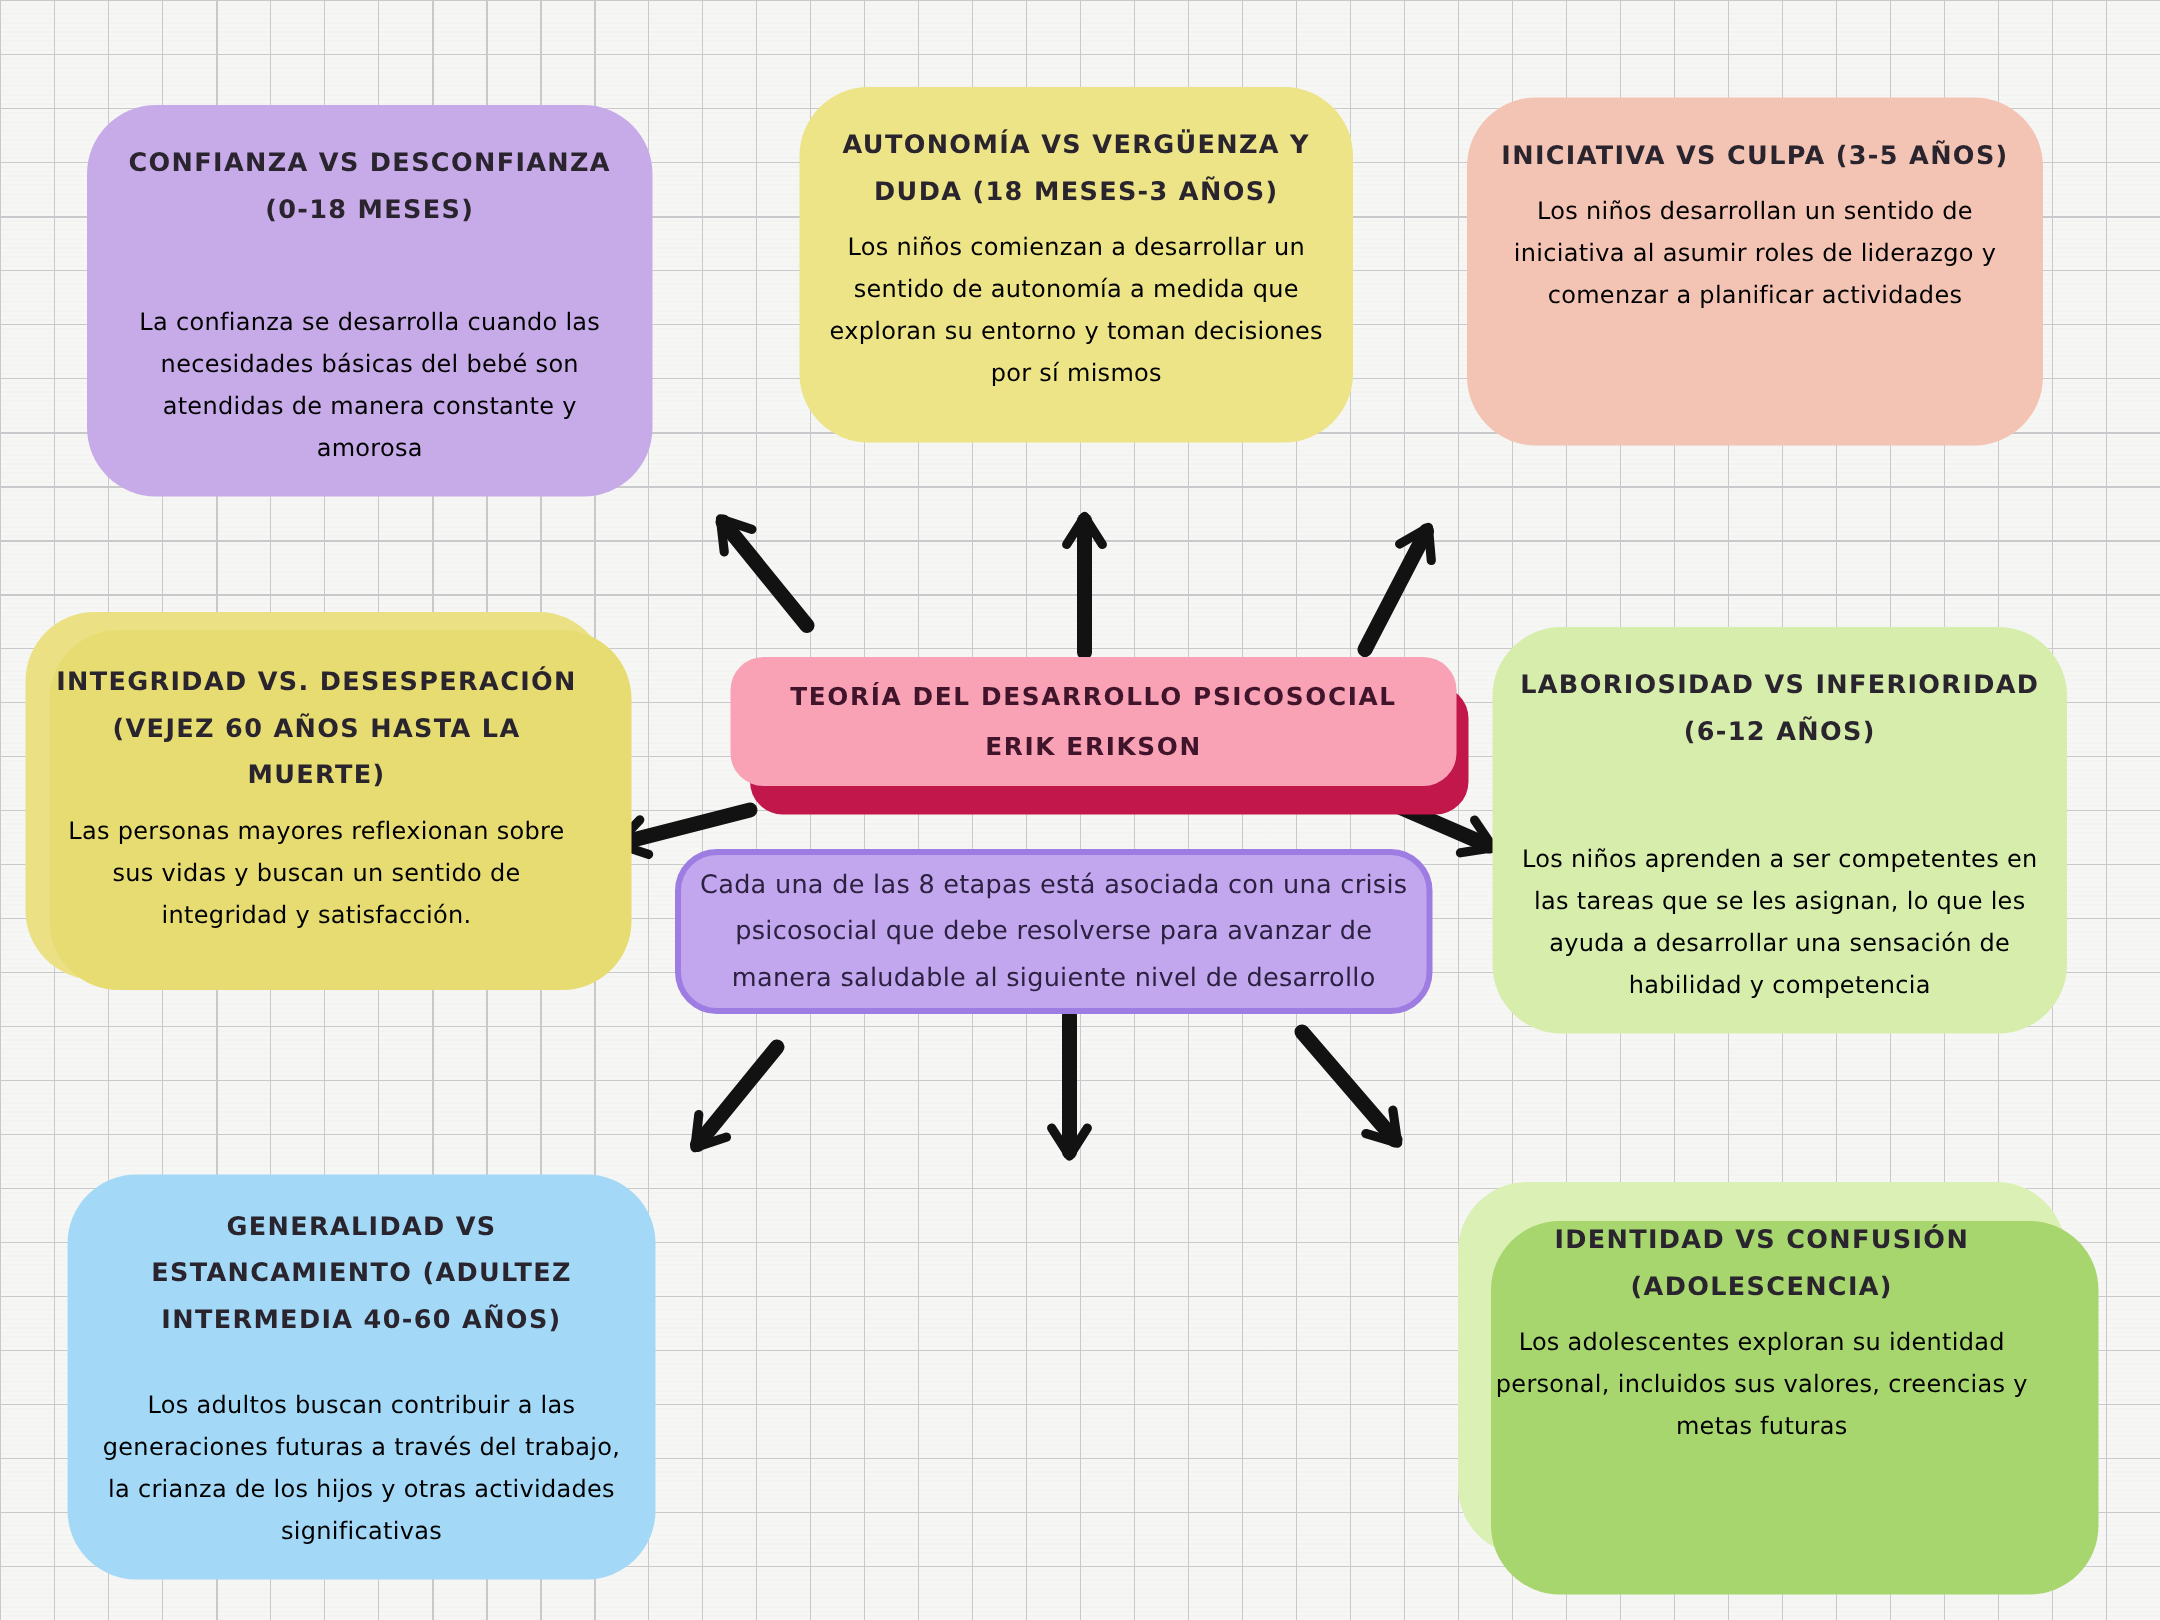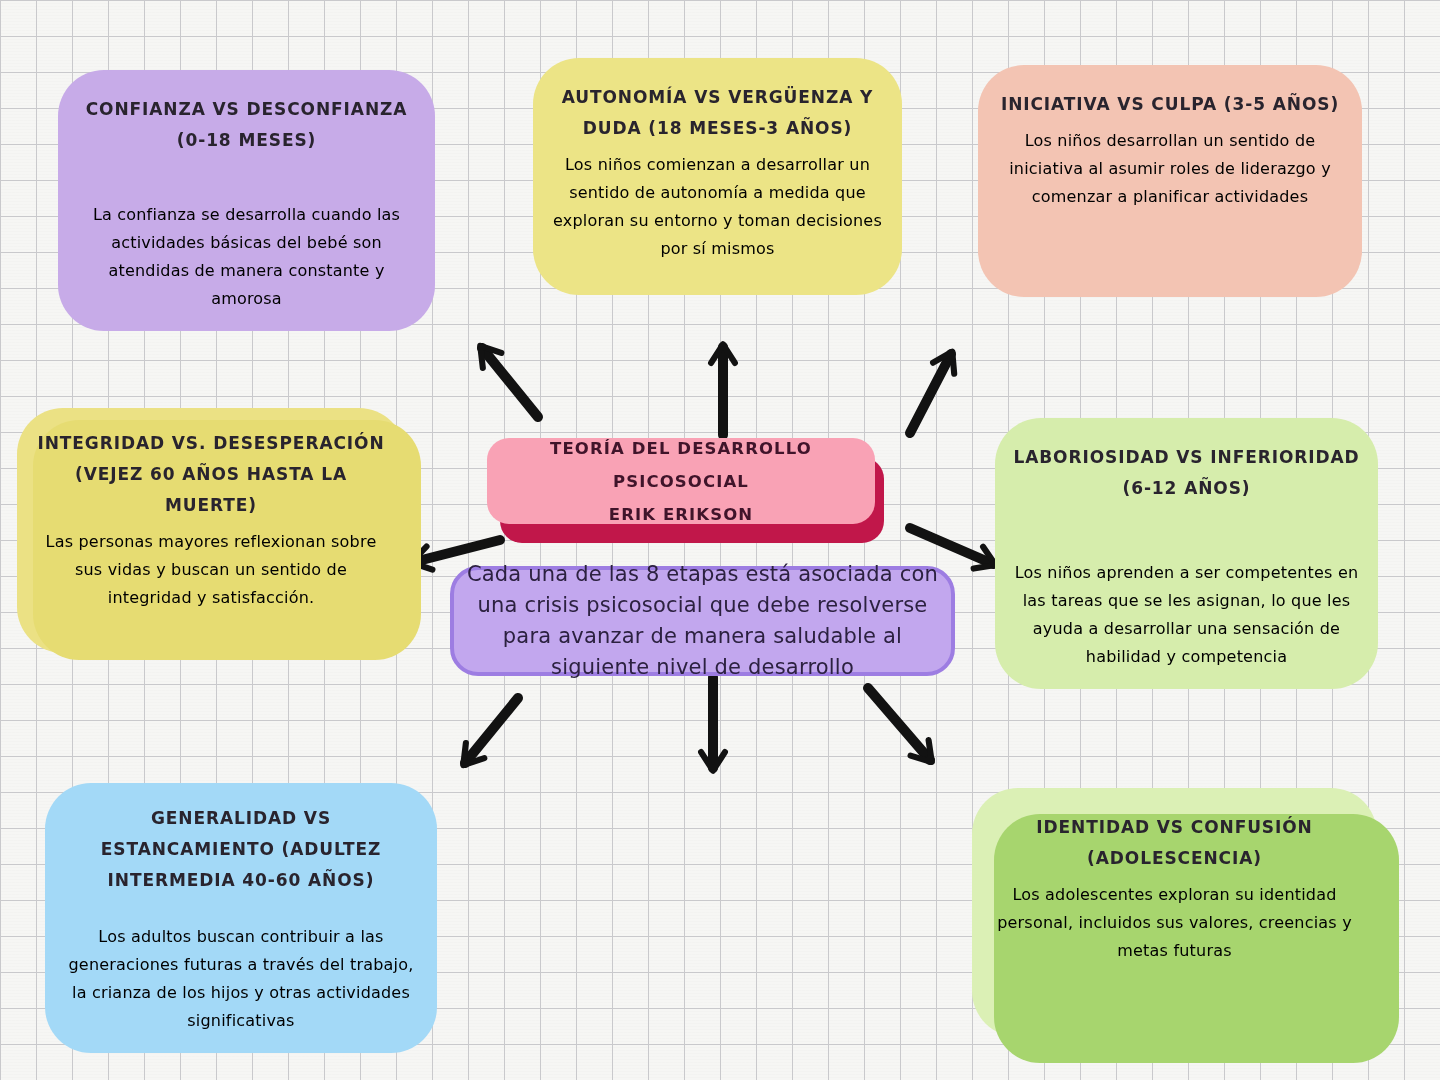--- a/index.html
+++ b/index.html
@@ -35,41 +35,41 @@
     font-size:16px;
     line-height:28px;
     letter-spacing:0.2px;
     color:#000000;
     margin-top:7px;
     max-width:98%;
   }
   .card-confianza   {left:58px;  top:70px;  width:377px; min-height:228px;gap:38px;}
   .card-autonomia   {left:533px; top:58px;  width:369px; min-height:237px;}
   .card-iniciativa  {left:978px; top:65px;  width:384px; min-height:232px;}
-  .card-integridad  {left:17px;  top:408px; width:388px; min-height:245px; padding-top:20px;}
+  .card-integridad  {left:17px;  top:408px; width:388px; min-height:245px; padding-top:32px;}
   .card-laboriosidad{left:995px; top:418px; width:383px; min-height:244px;}
   .card-generalidad {left:45px;  top:783px; width:392px; min-height:245px; padding-top:20px;gap:20px;}
   .card-intimidad   {left:510px; top:782px; width:385px; min-height:245px;}
   .card-identidad   {left:972px; top:788px; width:405px; min-height:249px;}
 
   .card-integridad::before{
     content:"";position:absolute;z-index:-1;
     left:16px;top:12px;width:100%;height:98%;
     border-radius:46px;
     background:var(--integridad-shadow,#e6dc72);
   }
   .card-identidad::before{
     content:"";position:absolute;z-index:-1;
     left:22px;top:26px;width:100%;height:100%;
     border-radius:46px;
     background:var(--identidad-shadow,#a7d56e);
   }
 
   .center-title-wrap{
-    position:absolute;left:487px;top:438px;width:388px;height:86px;z-index:1;
+    position:absolute;left:487px;top:438px;width:484px;height:86px;z-index:1;
   }
   .center-title-wrap::before{
     content:"";position:absolute;z-index:-1;
     left:13px;top:19px;width:99%;height:100%;
     border-radius:22px;
     background:var(--pink-shadow,#c1174a);
   }
   .center-title{
     position:absolute;inset:0;
     background:var(--pink,#f9a2b5);
@@ -80,21 +80,21 @@
     color:#40142a;
   }
   .center-desc{
     position:absolute;left:450px;top:566px;width:505px;height:110px;z-index:1;
     background:var(--desc-fill,#c2a7ee);
     border:4px solid var(--desc-border,#9d7de2);
     border-radius:28px;
     box-sizing:border-box;
     display:flex;align-items:center;justify-content:center;
     text-align:center;
-    font-size:21px;line-height:31px;letter-spacing:0.2px;
+    font-size:17px;line-height:31px;letter-spacing:0.2px;
     color:#2c2140;
     padding:4px 12px;
   }
 
   .arrows{position:absolute;inset:0;z-index:0;pointer-events:none;}
   .arrows path.shaft{stroke:var(--arrow,#111);stroke-width:10;stroke-linecap:round;fill:none;}
   .arrows .head{stroke:var(--arrow,#111);fill:none;}
 </style>
 </head>
 <body>
@@ -112,21 +112,21 @@
     <path class="shaft" d="M910,433 L951,354" marker-end="url(#ah)"></path>
     <path class="shaft" d="M500,540 L414,562" marker-end="url(#ah)"></path>
     <path class="shaft" d="M910,528 L993,564" marker-end="url(#ah)"></path>
     <path class="shaft" d="M518,698 L465,763" marker-end="url(#ah)"></path>
     <path class="shaft" d="M713,677 L713,768" marker-end="url(#ah)"></path>
     <path class="shaft" d="M868,688 L930,760" marker-end="url(#ah)"></path>
   </svg>
 
   <div class="card card-confianza" style="background: rgb(199, 171, 232);">
     <div class="card-title">CONFIANZA VS DESCONFIANZA (0-18 MESES)</div>
-    <div class="card-body">La confianza se desarrolla cuando las actividades básicas del bebé son atendidas de manera constante y amorosa</div>
+    <div class="card-body">La confianza se desarrolla cuando las necesidades básicas del bebé son atendidas de manera constante y amorosa</div>
   </div>
 
   <div class="card card-autonomia" style="background: rgb(236, 228, 134);">
     <div class="card-title">AUTONOMÍA VS VERGÜENZA Y DUDA (18 MESES-3 AÑOS)</div>
     <div class="card-body">Los niños comienzan a desarrollar un sentido de autonomía a medida que exploran su entorno y toman decisiones por sí mismos</div>
   </div>
 
   <div class="card card-iniciativa" style="background: rgb(243, 196, 179);">
     <div class="card-title">INICIATIVA VS CULPA (3-5 AÑOS)</div>
     <div class="card-body">Los niños desarrollan un sentido de iniciativa al asumir roles de liderazgo y comenzar a planificar actividades</div>

